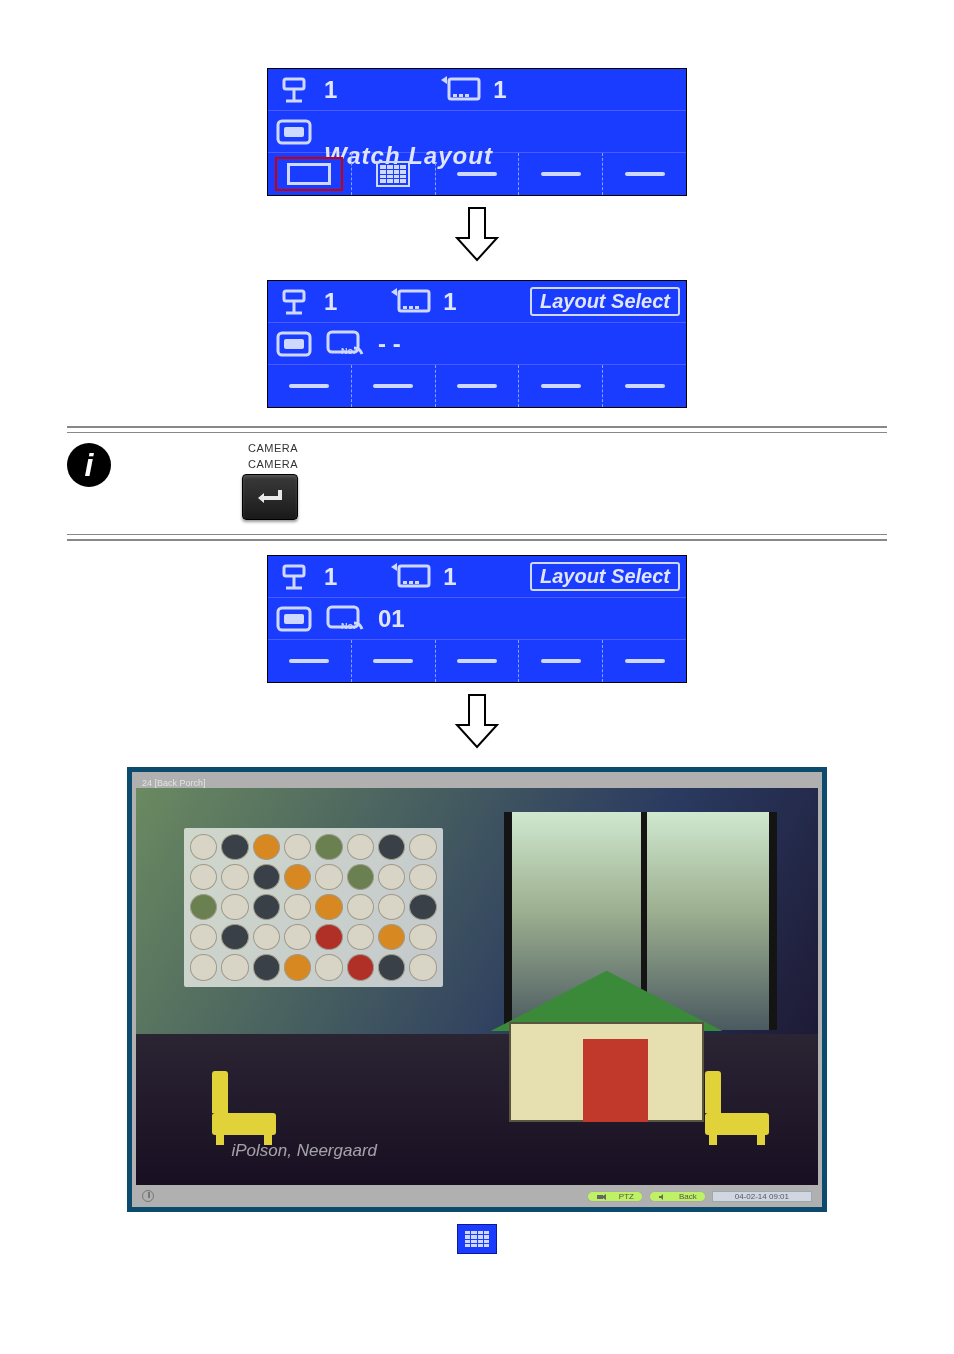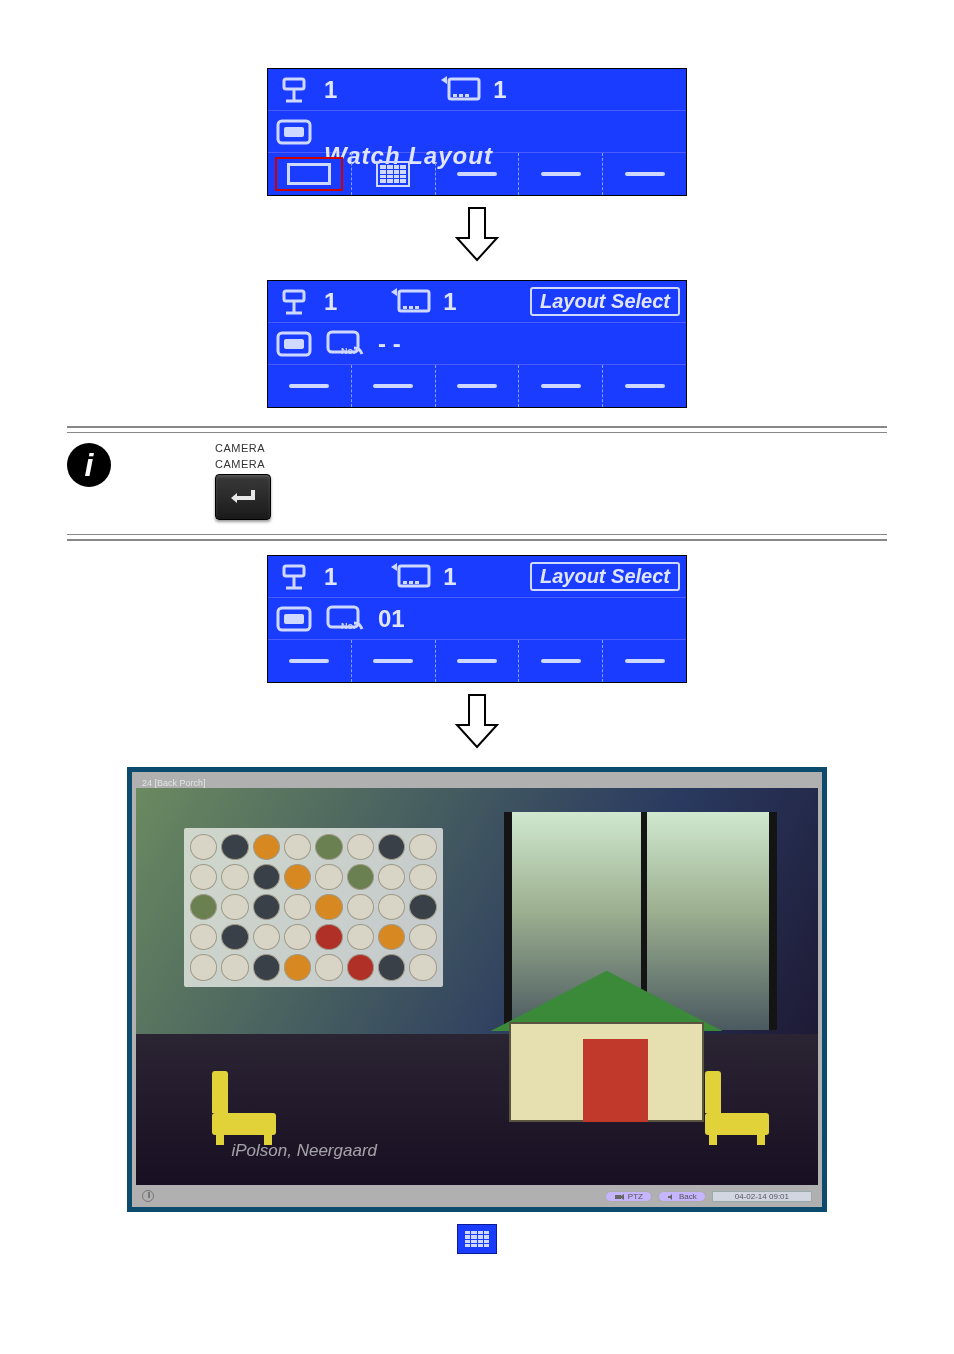--- a/index.html
+++ b/index.html
@@ -32,21 +32,21 @@
     font-size: 20px; font-weight: 900; font-style: italic; color:#dfe4ff;
     border: 2px solid #cfd8ff; padding: 1px 8px; border-radius: 3px;
   }
   .num { font-size: 24px; font-weight: 900; color:#dfe4ff; }
 
   .sel-box { width: 68px; height: 34px; border: 2px solid #c00; display:flex; align-items:center; justify-content:center; background:#1a3cff; }
   .sel-inner { width: 44px; height: 22px; border: 3px solid #cfd8ff; background:#1a3cff; }
 
   .info-row { width: 820px; margin: 0 auto; display: flex; align-items: flex-start; gap: 18px; }
   .info-icon { width: 44px; height: 44px; border-radius: 50%; background:#000; color:#fff; font-size:32px; font-weight:900; font-style:italic; display:flex; align-items:center; justify-content:center; }
-  .cam-col { margin-left: 86px; text-align:left; }
+  .cam-col { margin-left: 113px; text-align:right; }
   .cam-lbl { font-size: 11px; letter-spacing: 0.5px; color:#333; line-height: 1.05; margin-bottom:4px; }
   .cam-btn { width: 56px; height: 46px; background: linear-gradient(#3a3a3a,#1a1a1a); border:1px solid #000; border-radius:4px; display:flex; align-items:center; justify-content:center; box-shadow: inset 0 2px 3px rgba(255,255,255,0.15), 0 2px 3px rgba(0,0,0,0.4); }
 
   .arrow-wrap { padding: 10px 0 14px; }
   .screenshot-frame { width: 700px; height: 445px; background:#b0b0b0; border:5px solid #0c4a6e; position:relative; }
   .shot-title { position:absolute; top:6px; left:10px; color:#dfe6e0; font-size:9px; font-family: Tahoma, sans-serif; }
   .shot-body { position:absolute; top:16px; left:4px; right:4px; bottom:22px; background: linear-gradient(120deg,#6a8a60,#2a3a60 60%,#1a1028); overflow:hidden; }
   .floor { position:absolute; left:0; right:0; bottom:0; height:38%; background: linear-gradient(#2b2433,#181022); }
   .window { position:absolute; right:6%; top:6%; width:40%; height:55%; background: linear-gradient(#cfe8cf 0%, #9db090 45%, #4a5a60 100%); border-left:8px solid #141414; border-right:8px solid #141414; }
   .winbar { position:absolute; top:0; bottom:0; left:50%; width:6px; background:#141414; }
@@ -63,21 +63,21 @@
   .cy-seat { position:absolute; bottom:10px; left:8px; right:8px; height:22px; background:#e2d23a; border-radius:3px; }
   .cy-back { position:absolute; bottom:32px; left:8px; width:16px; height:42px; background:#e2d23a; border-radius:3px 3px 0 0; }
   .cy-leg1 { position:absolute; bottom:0; left:12px; width:8px; height:14px; background:#e2d23a; }
   .cy-leg2 { position:absolute; bottom:0; right:12px; width:8px; height:14px; background:#e2d23a; }
   .wmark { position:absolute; left:14%; bottom:6%; color:rgba(255,255,255,0.6); font-size:17px; font-style:italic; }
   .shot-bar { position:absolute; left:4px; right:4px; bottom:2px; height:18px; background:#b0b0b0; display:flex; align-items:center; justify-content:space-between; padding:0 6px; }
   .bar-l { display:flex; align-items:center; gap:6px; }
   .pwr { width:12px; height:12px; border:1px solid #777; border-radius:50%; position:relative; }
   .pwr::after { content:""; position:absolute; left:5px; top:1px; width:2px; height:6px; background:#777; }
   .bar-r { display:flex; align-items:center; gap:6px; }
-  .pill { font-size:8px; color:#555; background:#c4b5fd; border:1px solid #aaa; border-radius:8px; padding:0 8px; display:flex; align-items:flex-end; gap:4px; }
+  .pill { font-size:8px; color:#555; background:#bef264; border:1px solid #aaa; border-radius:8px; padding:0 8px; display:flex; align-items:flex-end; gap:13px; }
   .datebox { font-size:8px; color:#556; background:#d2d6e0; border:1px solid #9aa; padding:0 22px; }
 
   .foot-icon-row { margin-top: 12px; display:flex; justify-content:center; }
   .grid-mini { display:grid; grid-template-columns:repeat(4,1fr); grid-template-rows:repeat(4,1fr); gap:1px; padding:2px; }
   .grid-mini > span { background:#cfd8ff; }
 
   svg.icon { display:block; }
   .g { stroke:#cfd8ff; fill:none; stroke-width:3; }
   .gf { fill:#cfd8ff; }
 </style>

